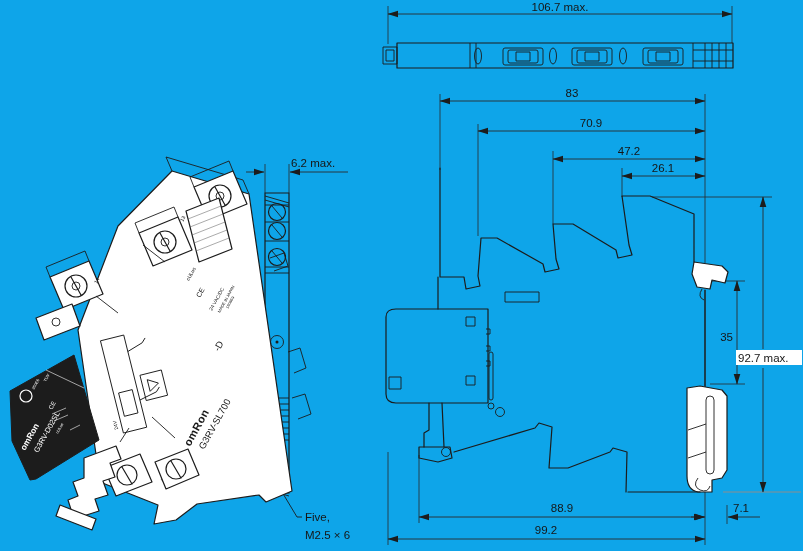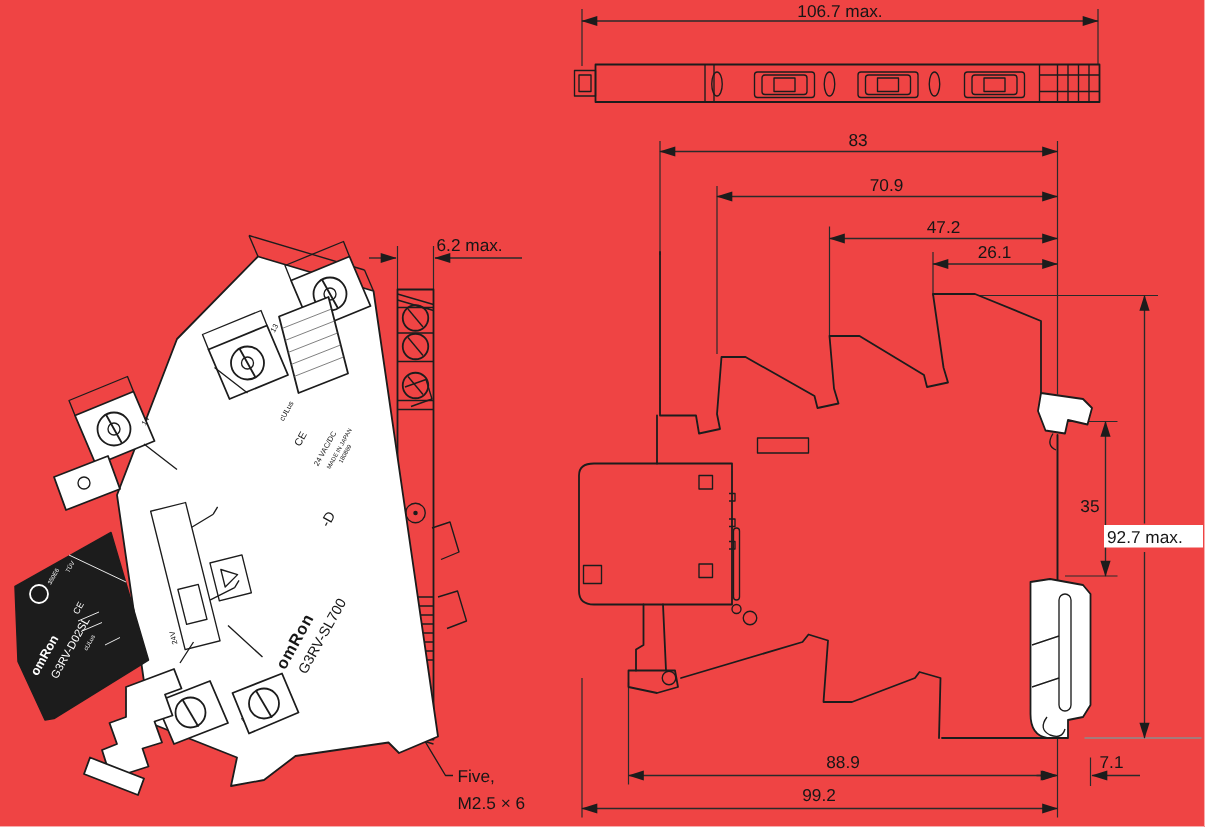--- a/index.html
+++ b/index.html
@@ -1,16 +1,16 @@
 <!DOCTYPE html>
 <html><head>
 <meta charset="utf-8">
 <style>
   html,body{margin:0;padding:0;background:#ffffff;}
-  .stage{position:relative;width:803px;height:551px;background:#ef4444;overflow:hidden;}
+  .stage{position:relative;width:803px;height:551px;background:#0ea5e9;overflow:hidden;}
   svg{display:block;}
   text{font-family:"Liberation Sans","DejaVu Sans",sans-serif;fill:#161616;}
   .dim{font-size:11.5px;}
   .tiny{font-size:5px;}
   .micro{font-size:4px;}
   .ln{stroke:#1c1c1c;stroke-width:1.2;fill:none;stroke-linejoin:round;stroke-linecap:round;}
   .ln2{stroke:#1c1c1c;stroke-width:0.9;fill:none;stroke-linejoin:round;}
   .ext{stroke:#2a2a2a;stroke-width:0.8;fill:none;}
   .dml{stroke:#2a2a2a;stroke-width:0.9;fill:none;}
   .wfill{fill:#ffffff;stroke:#1c1c1c;stroke-width:1.2;stroke-linejoin:round;}

